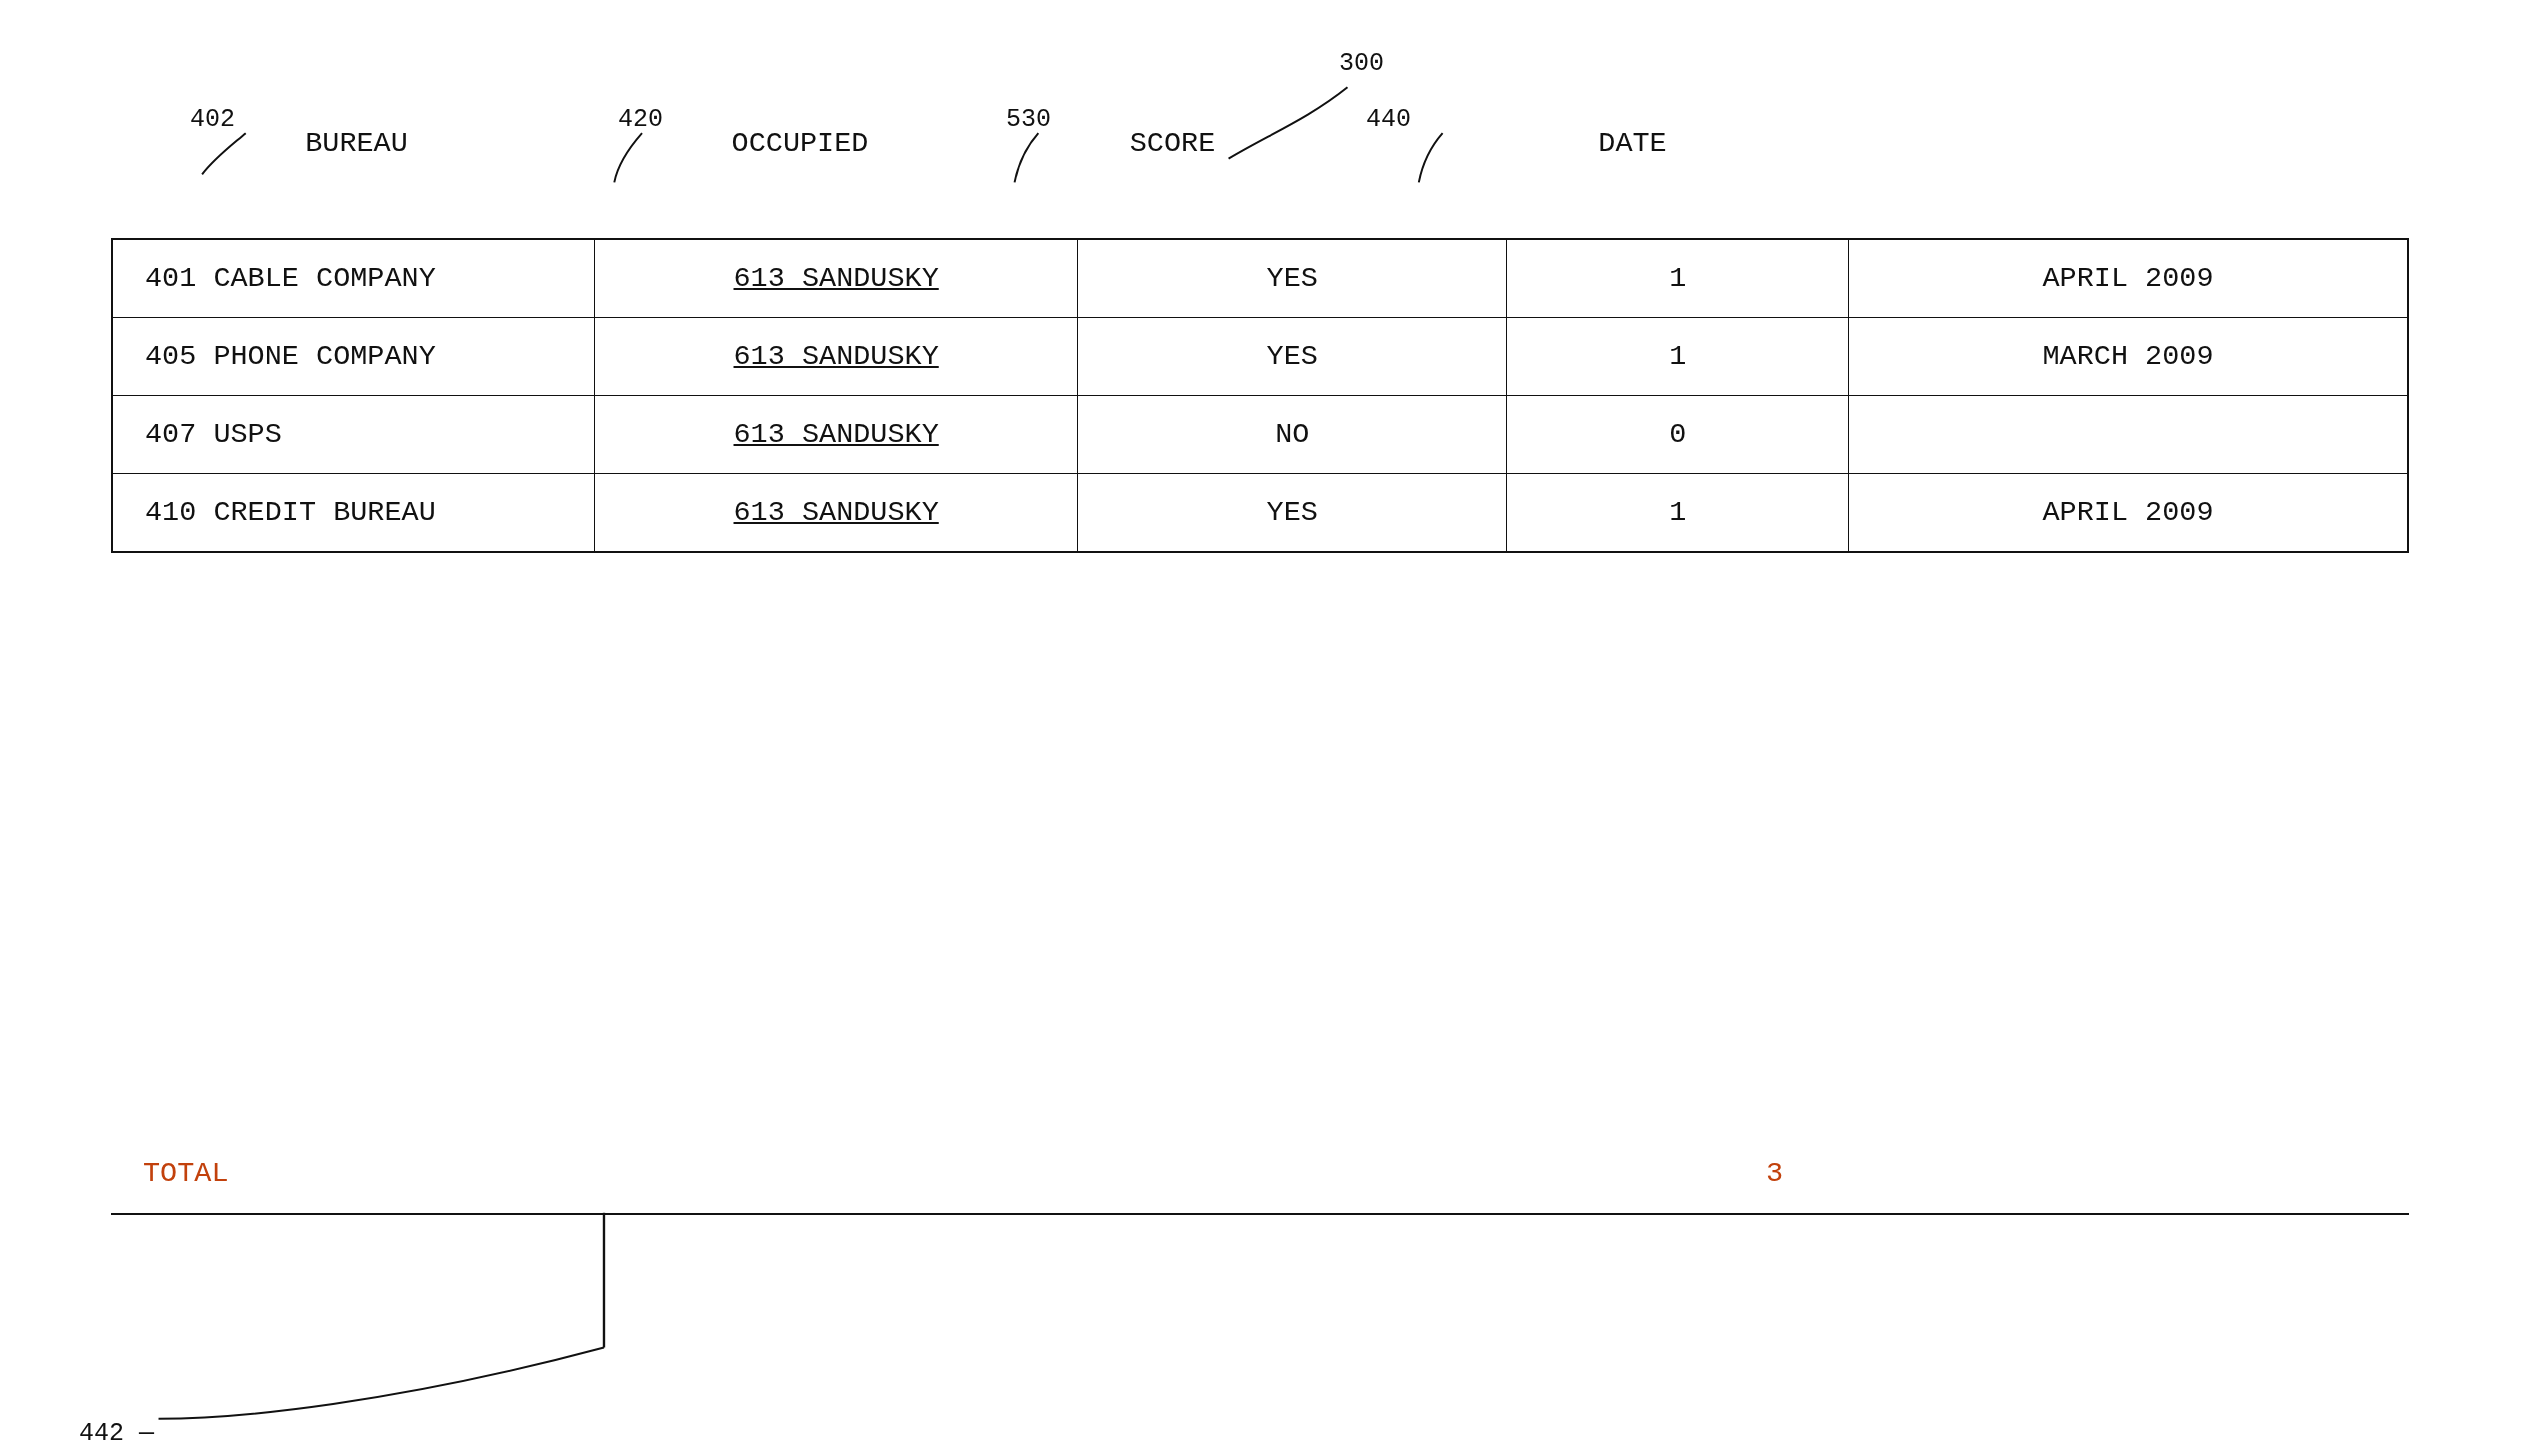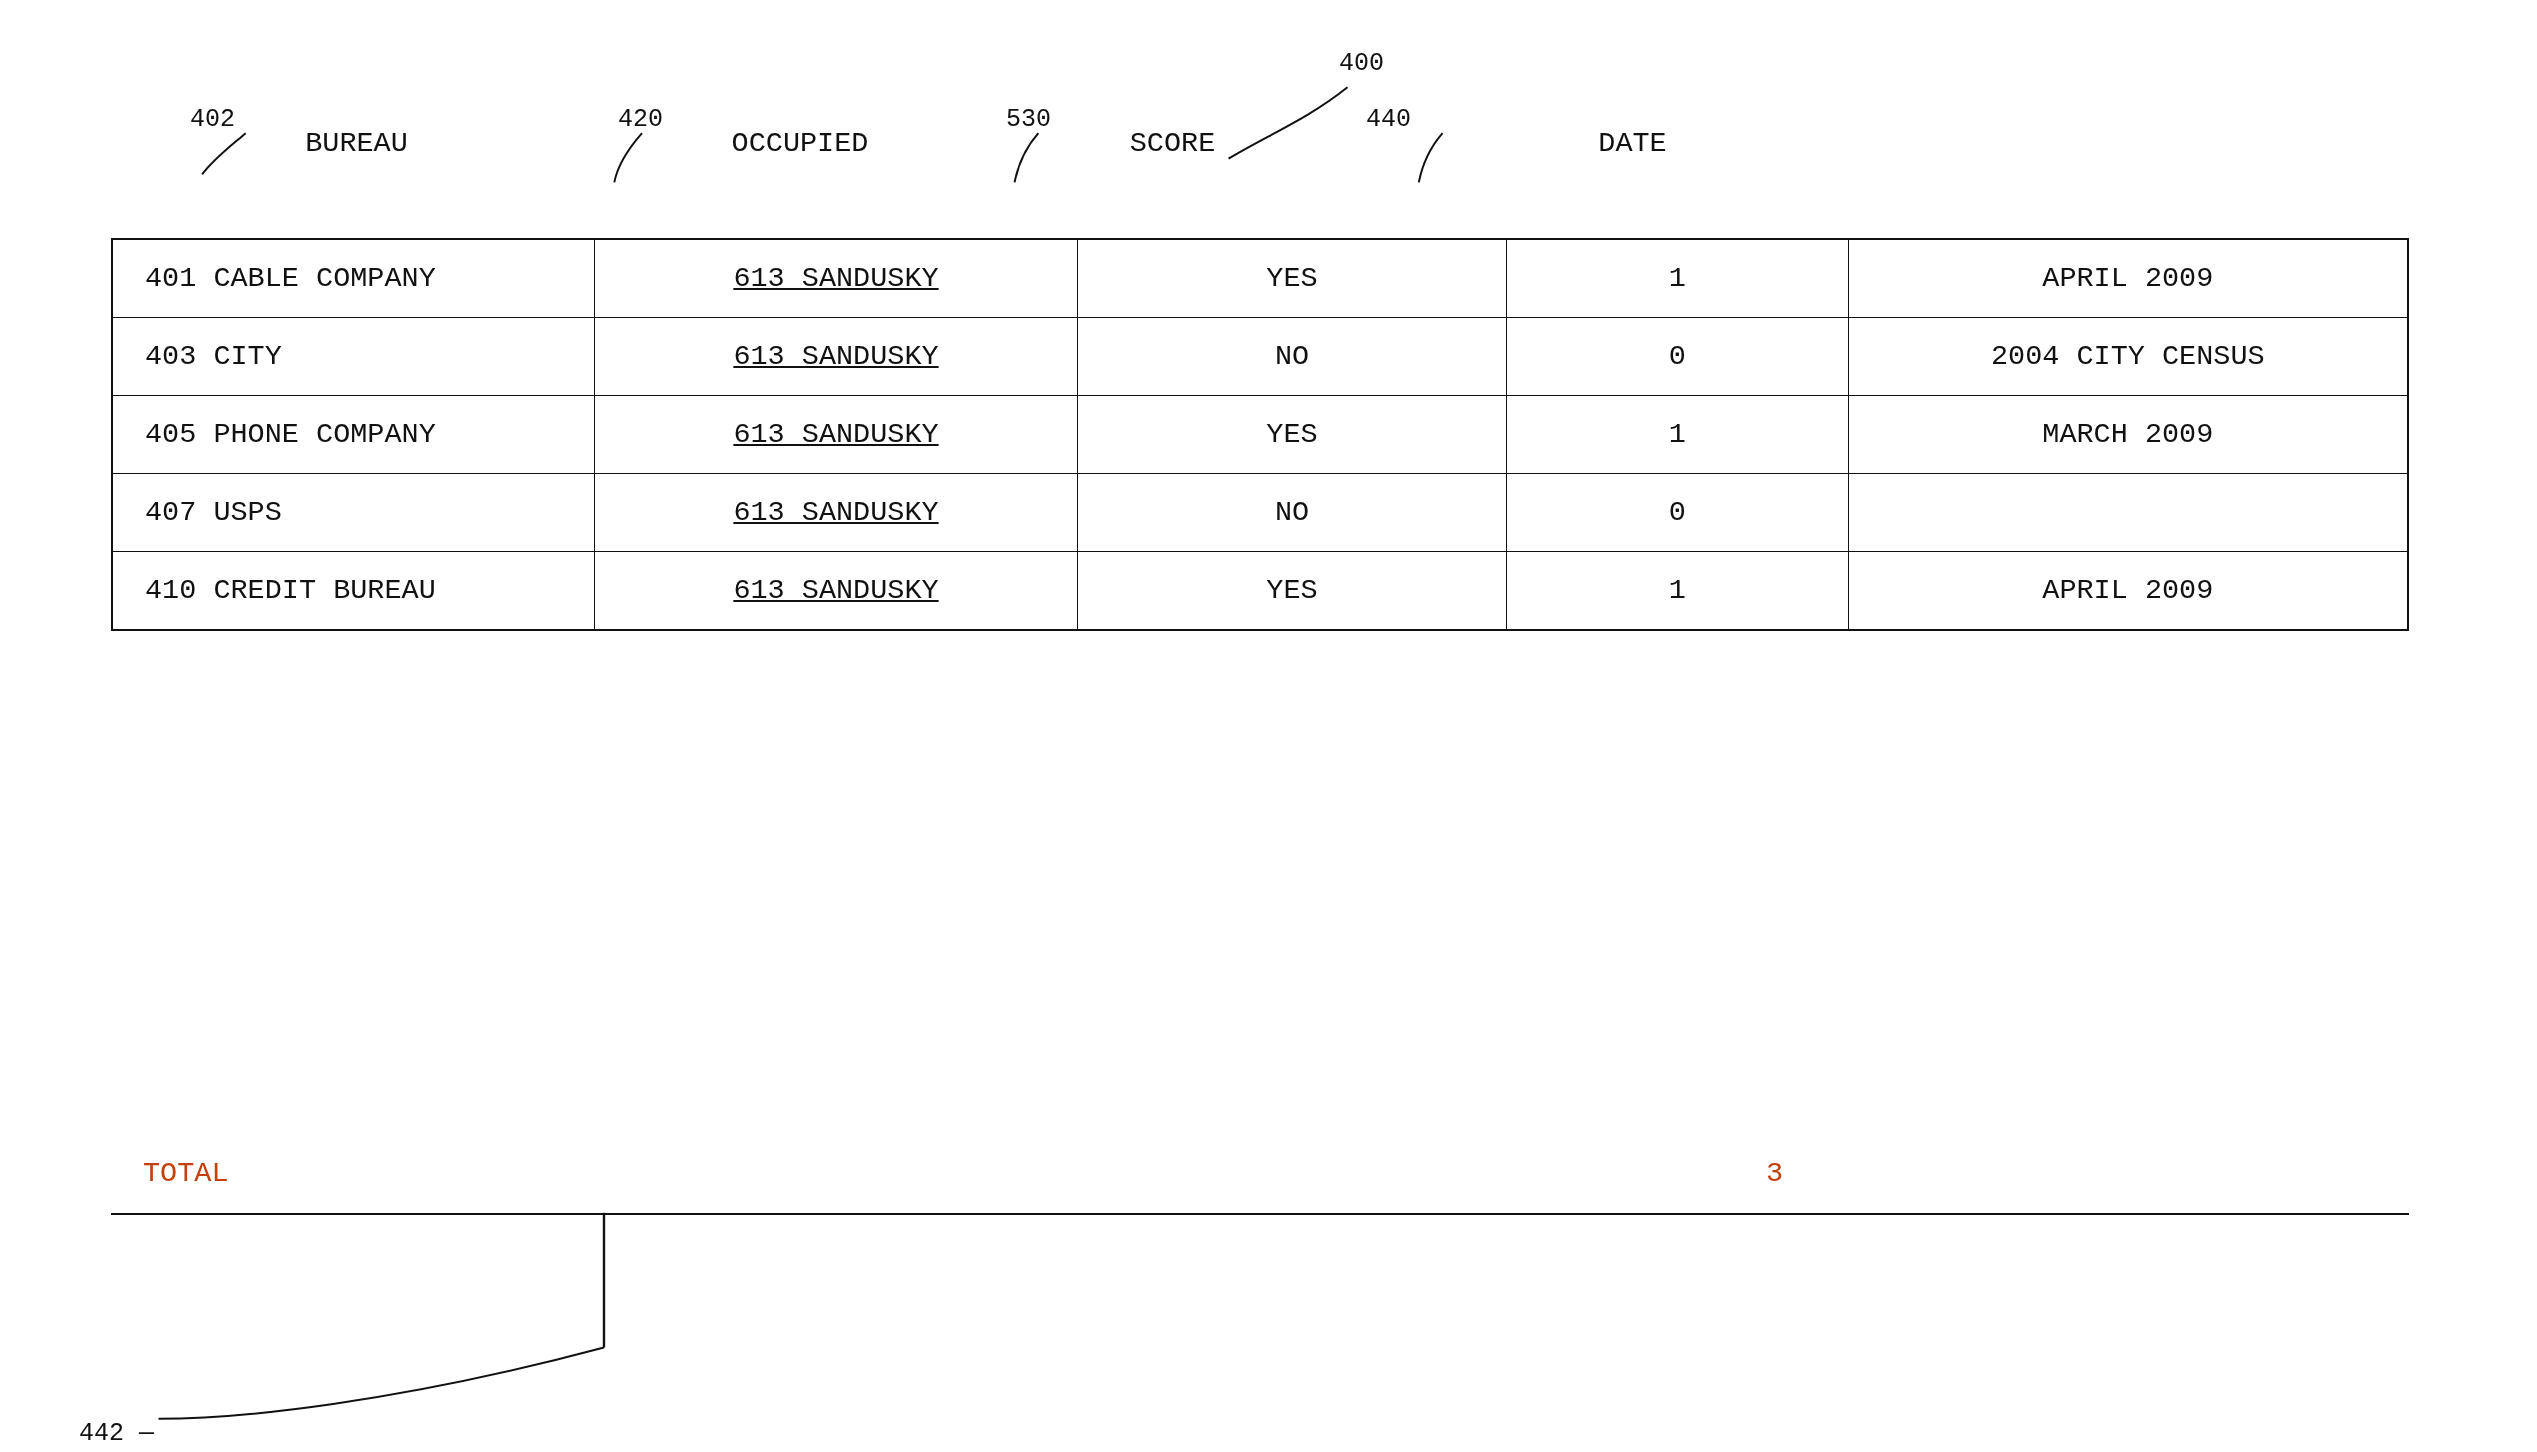--- a/index.html
+++ b/index.html
@@ -146,21 +146,21 @@
 
     <path d="M 1310 168 C 1295 185, 1285 205, 1280 230" stroke="#111" stroke-width="2.5" fill="none"></path>
 
     <path d="M 1820 168 C 1805 185, 1795 205, 1790 230" stroke="#111" stroke-width="2.5" fill="none"></path>
 
     <line x1="762" y1="1530" x2="762" y2="1700" stroke="#111" stroke-width="3"></line>
 
     <path d="M 200 1790 C 300 1790, 500 1770, 762 1700" stroke="#111" stroke-width="2.5" fill="none"></path>
   </svg>
 
-  <div class="ref-label" style="top:49px; left:1339px;">400</div>
+  <div class="ref-label" style="top:49px; left:1339px;">300</div>
 
   <div class="ref-label" style="top:105px; left:190px;">402</div>
 
   <div class="ref-label" style="top:105px; left:618px;">420</div>
 
   <div class="ref-label" style="top:105px; left:1006px;">530</div>
 
   <div class="ref-label" style="top:105px; left:1366px;">440</div>
 
   <div class="ref-label" style="top:1419px; left:79px;">442 —</div>
@@ -175,27 +175,20 @@
   <table class="main-table">
     <tbody>
       <tr>
         <td class="col-source">401 CABLE COMPANY</td>
         <td class="col-address">613 SANDUSKY</td>
         <td class="col-occupied">YES</td>
         <td class="col-score">1</td>
         <td class="col-date">APRIL 2009</td>
       </tr>
       <tr>
-        <td class="col-source">403 CITY</td>
-        <td class="col-address">613 SANDUSKY</td>
-        <td class="col-occupied">NO</td>
-        <td class="col-score">0</td>
-        <td class="col-date">2004 CITY CENSUS</td>
-      </tr>
-      <tr>
         <td class="col-source">405 PHONE COMPANY</td>
         <td class="col-address">613 SANDUSKY</td>
         <td class="col-occupied">YES</td>
         <td class="col-score">1</td>
         <td class="col-date">MARCH 2009</td>
       </tr>
       <tr>
         <td class="col-source">407 USPS</td>
         <td class="col-address">613 SANDUSKY</td>
         <td class="col-occupied">NO</td>

